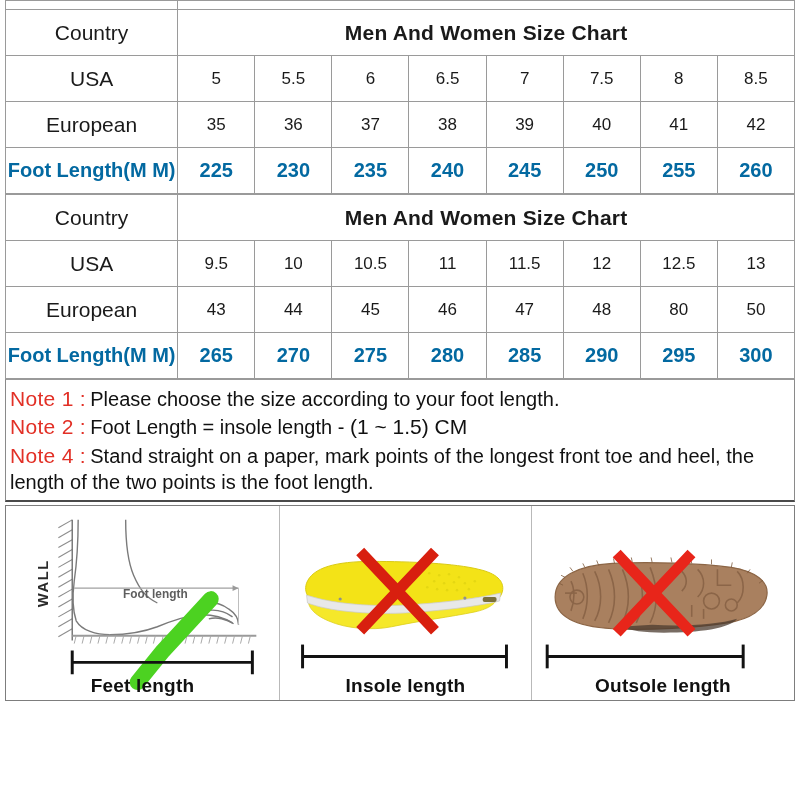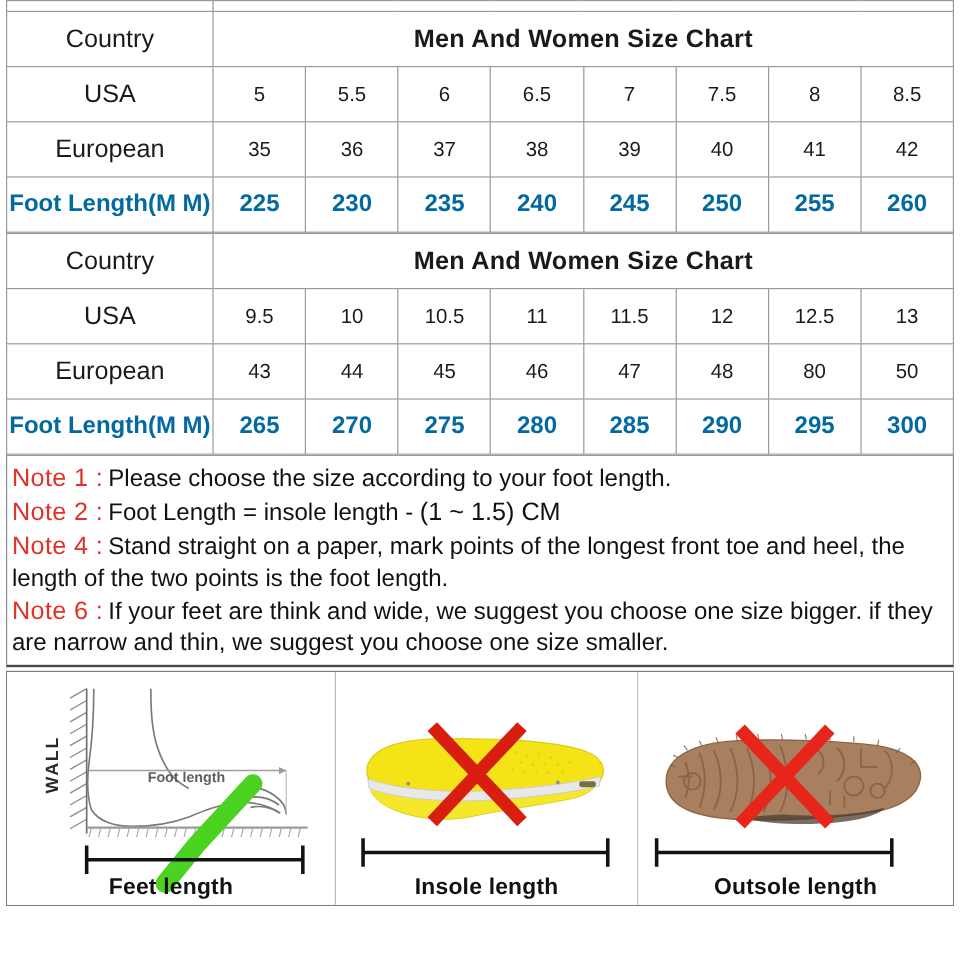--- a/index.html
+++ b/index.html
@@ -261,24 +261,20 @@
       <span class="note-body">Please choose the size according to your foot length.</span>
     </div>
     <div class="note">
       <span class="note-label">Note 2 :</span>
       <span class="note-body">Foot Length = insole length  -  </span>
       <span class="note-body big">(1 ~ 1.5) CM</span>
     </div>
     <div class="note">
       <span class="note-label">Note 4 :</span>
       <span class="note-body">  Stand straight on a paper, mark points of the longest front toe and heel, the length of the two points is the foot length.</span>
-    </div>
-    <div class="note">
-      <span class="note-label">Note 6 :</span>
-      <span class="note-body">If your feet are think and wide, we suggest you choose one size bigger. if they are narrow and thin, we suggest you choose one size smaller.</span>
     </div>
   </div>
 
   <div class="illos">
 
     <div class="illo illo-1">
       <svg viewBox="0 0 274 196" xmlns="http://www.w3.org/2000/svg">
         <rect x="0" y="0" width="274" height="196" fill="#ffffff"></rect>
 
         <g stroke="#8d8d8d" stroke-width="1.1">

